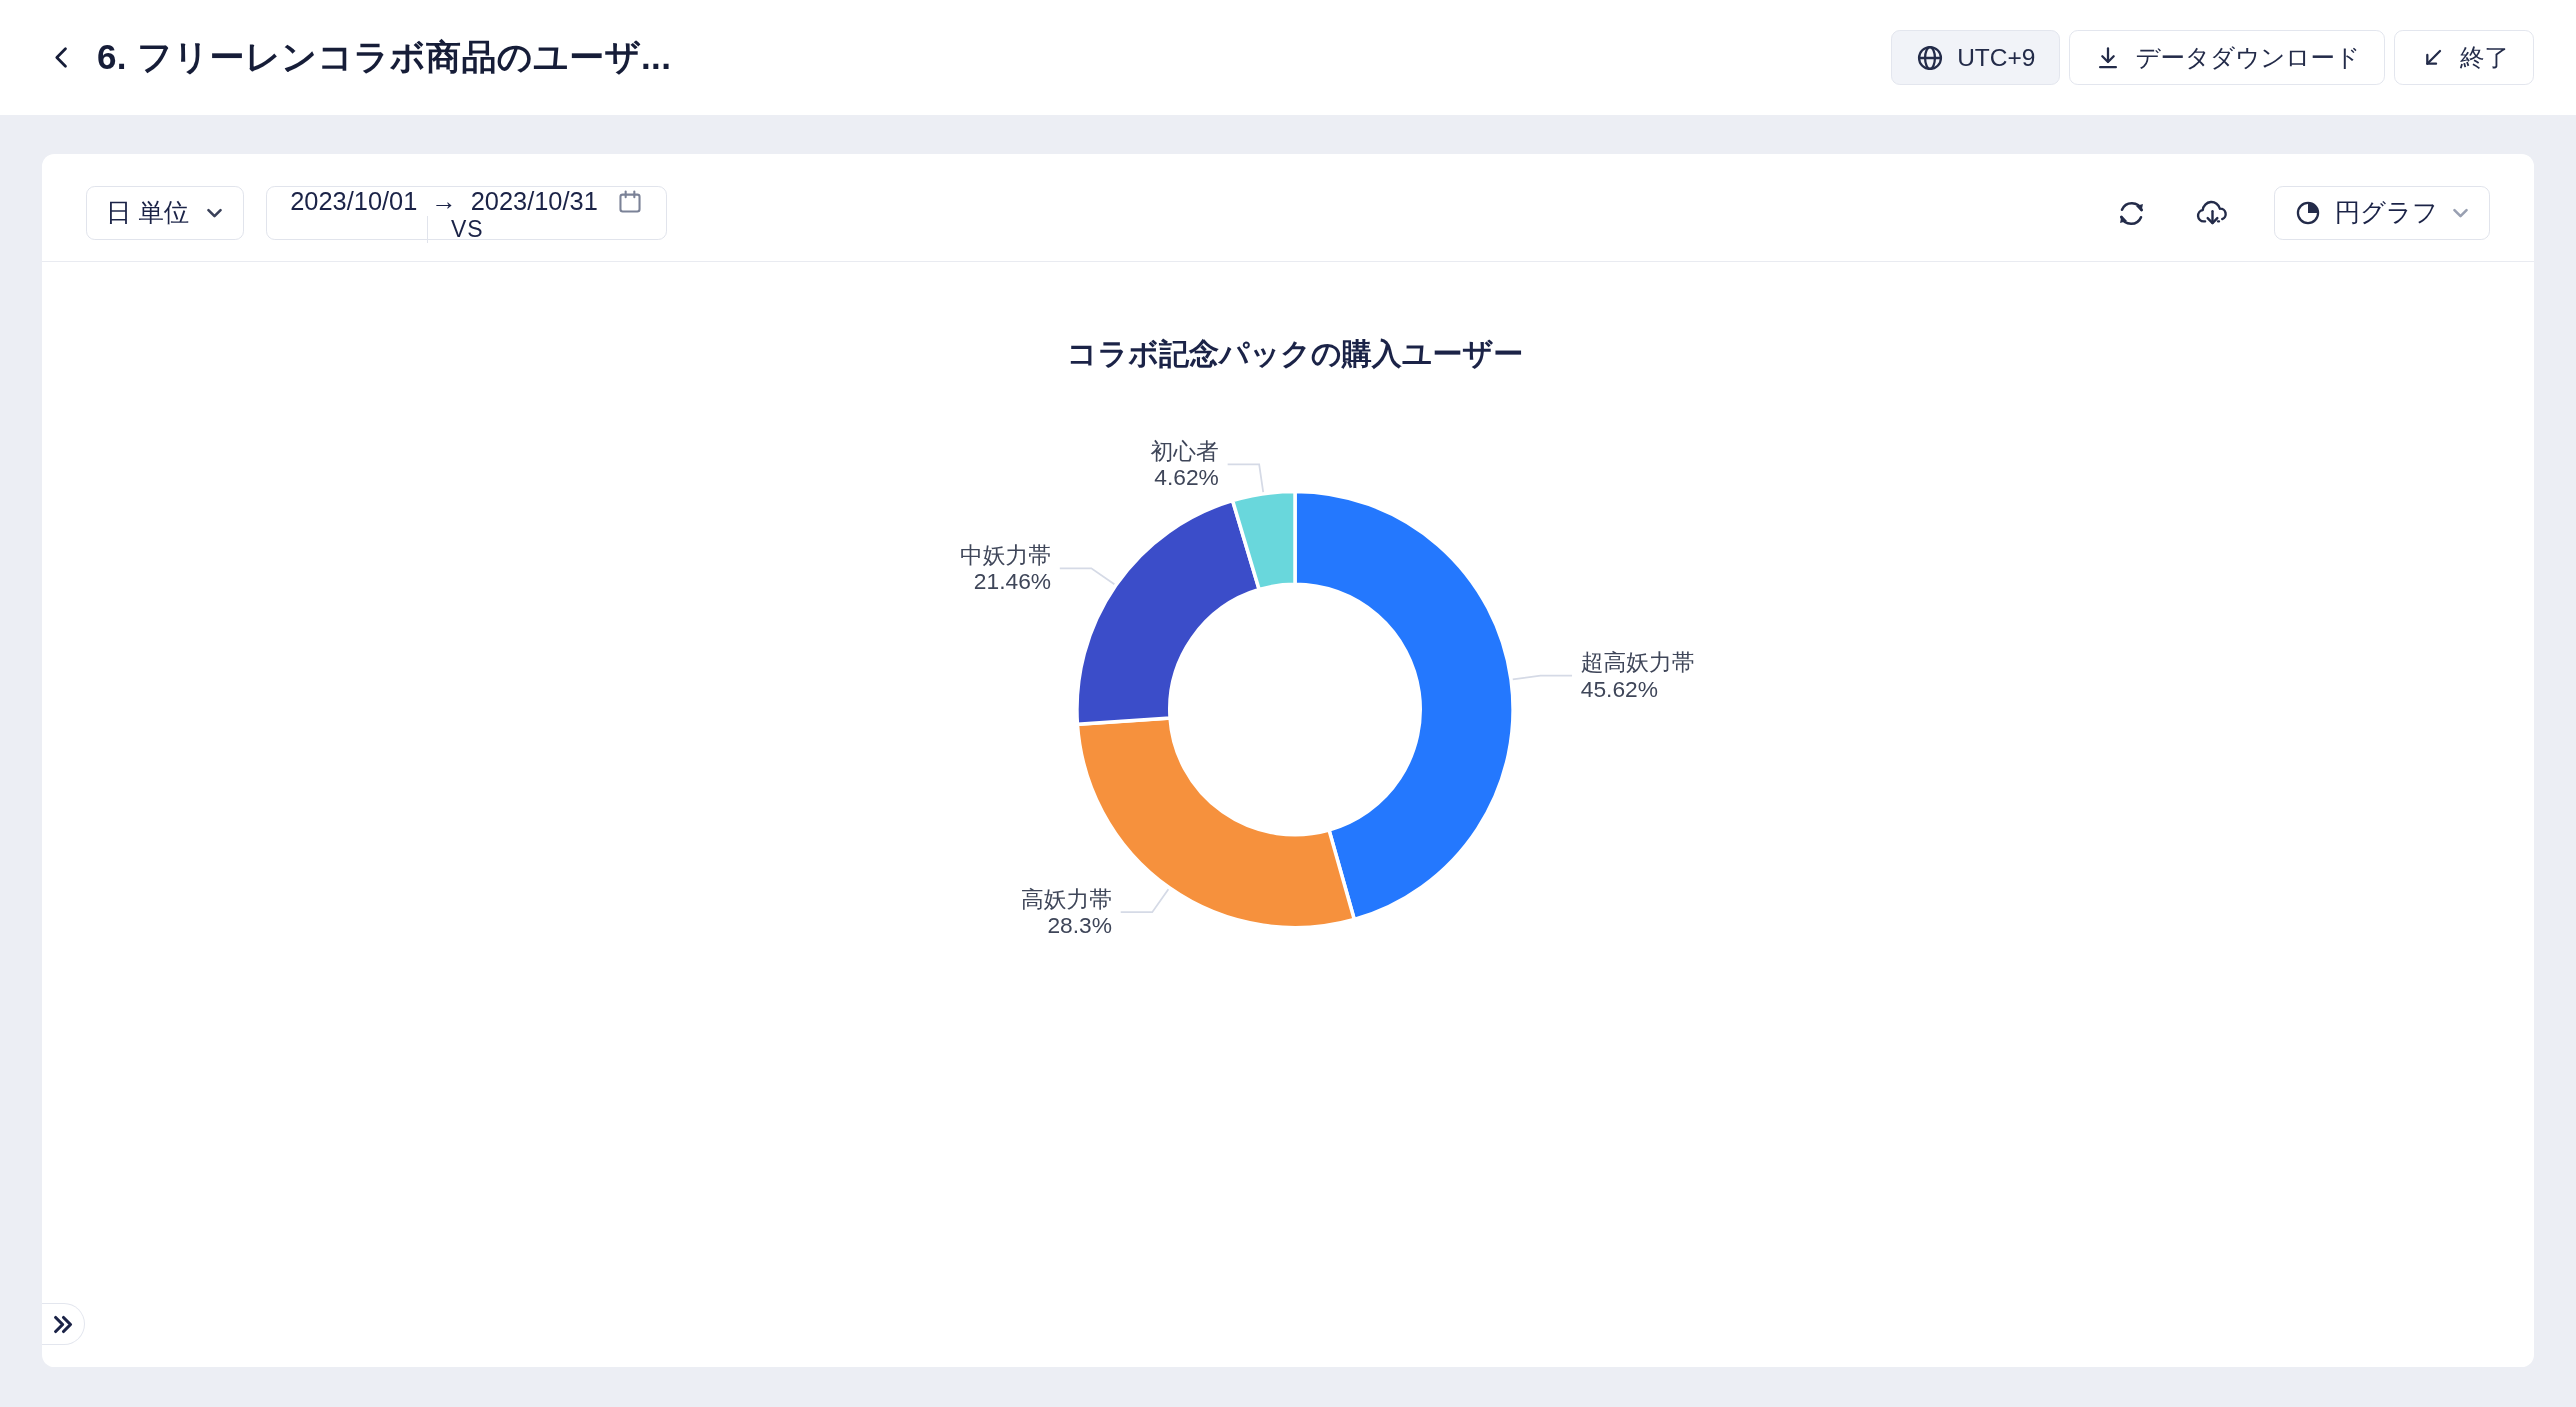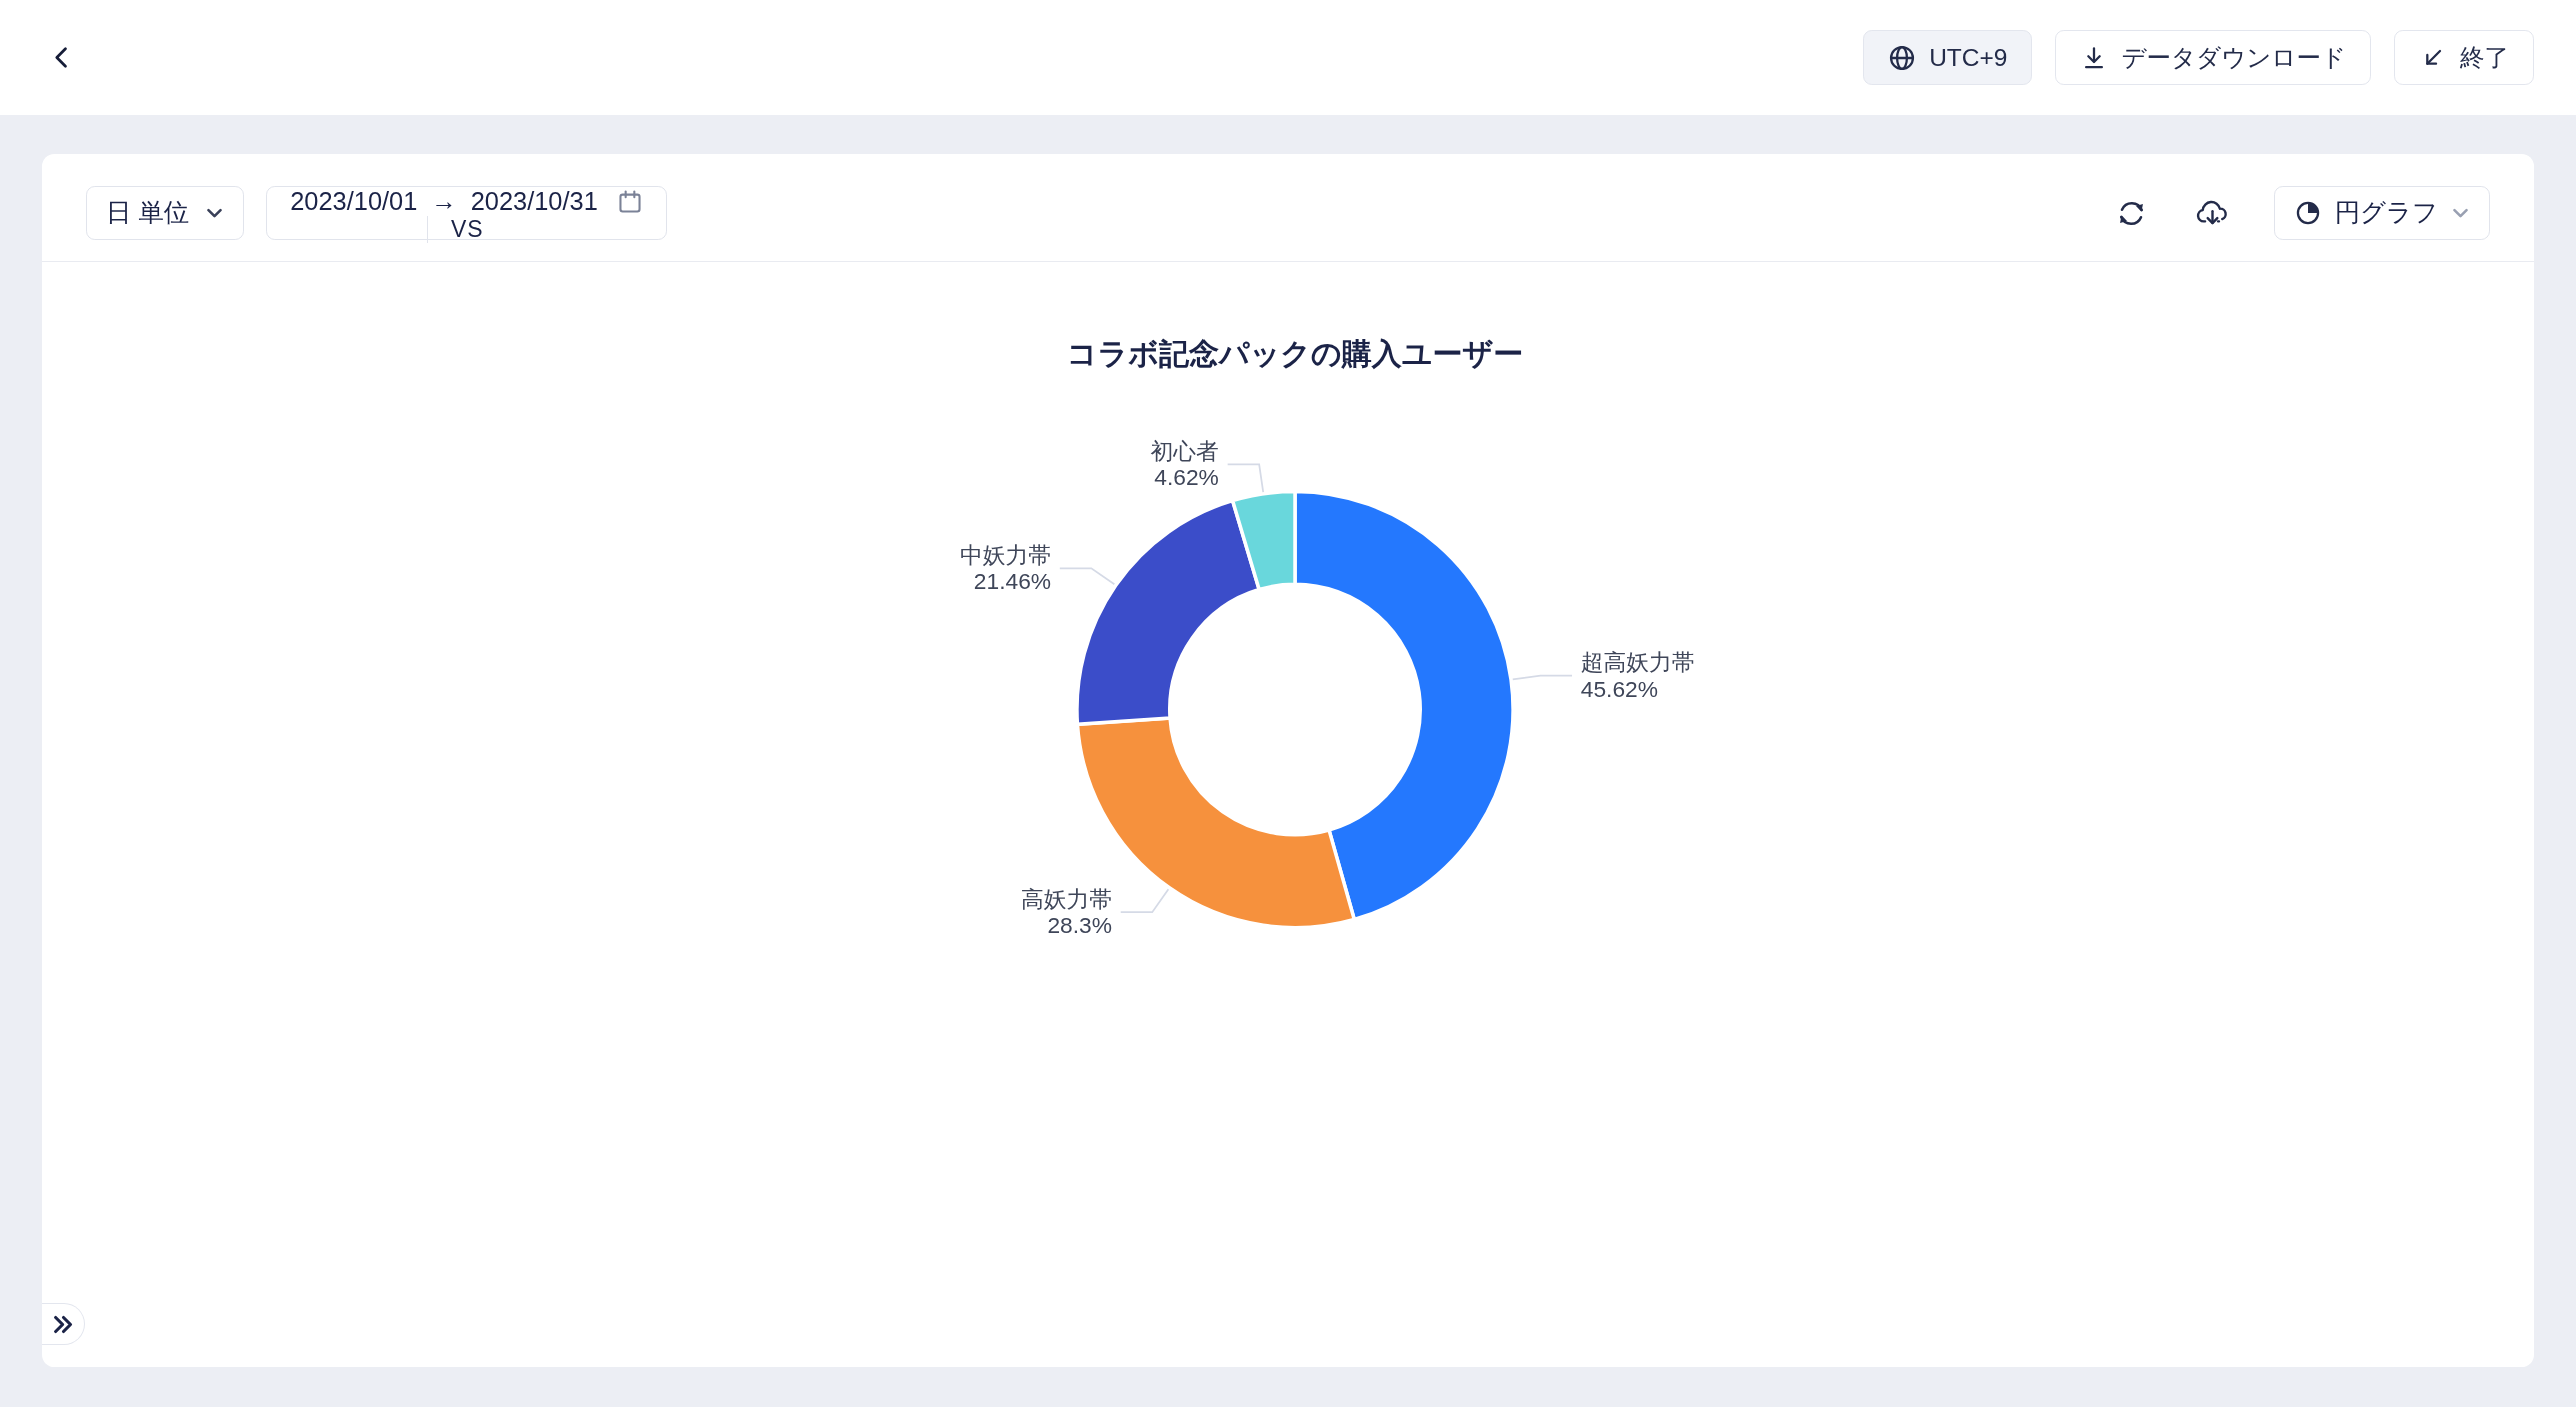--- a/index.html
+++ b/index.html
@@ -17,21 +17,21 @@
     padding:0 42px;
   }
   .back-btn {
     width:39px; height:39px; display:flex; align-items:center; justify-content:center;
     cursor:pointer; flex:0 0 auto;
   }
   .page-title {
     margin-left:16px; font-size:35px; font-weight:700; color:#161D38;
     white-space:nowrap; letter-spacing:0.4px;
   }
-  .header-actions { margin-left:auto; display:flex; align-items:center; gap:23px; }
+  .header-actions { margin-left:auto; display:flex; align-items:center; gap:9px; }
   .btn {
     display:inline-flex; align-items:center; gap:13px;
     height:55px; padding:0 24px;
     border:1.8px solid #E3E6EE; border-radius:8.8px;
     background:#ffffff; font-size:24.5px; color:#232B49;
     cursor:pointer; white-space:nowrap;
   }
   .btn.gray { background:#F1F3F8; }
   
   .card {
@@ -91,20 +91,21 @@
 </style>
 </head>
 <body>
 
 <div class="header">
   <div class="back-btn">
     <svg width="26" height="33" viewBox="0 0 30 38">
       <polyline points="19,9 9,19 19,29" fill="none" stroke="#161D38" stroke-width="3.2" stroke-linecap="round" stroke-linejoin="round"></polyline>
     </svg>
   </div>
+  <div class="page-title">6. フリーレンコラボ商品のユーザ...</div>
 
   <div class="header-actions">
     <button class="btn gray">
       <svg width="28" height="28" viewBox="0 0 32 32">
         <circle cx="16" cy="16" r="12.5" class="navy-stroke"></circle>
         <ellipse cx="16" cy="16" rx="5.6" ry="12.5" class="navy-stroke"></ellipse>
         <line x1="3.5" y1="16" x2="28.5" y2="16" class="navy-stroke"></line>
       </svg>
       <span>UTC+9</span>
     </button>

